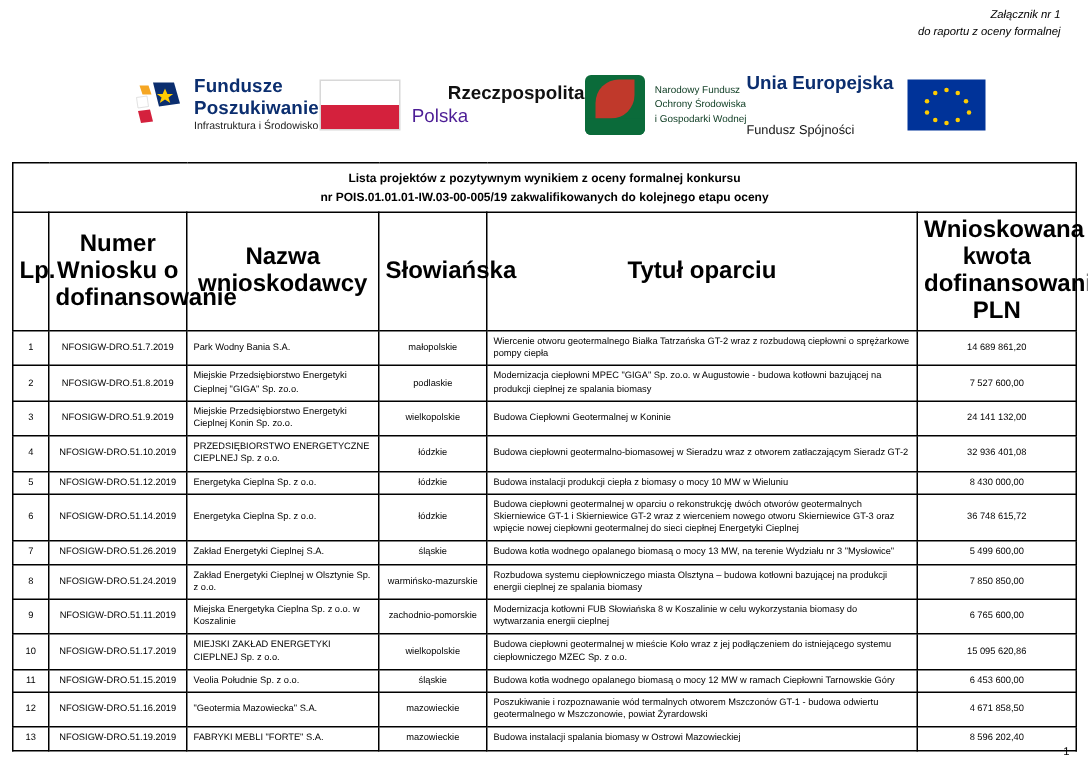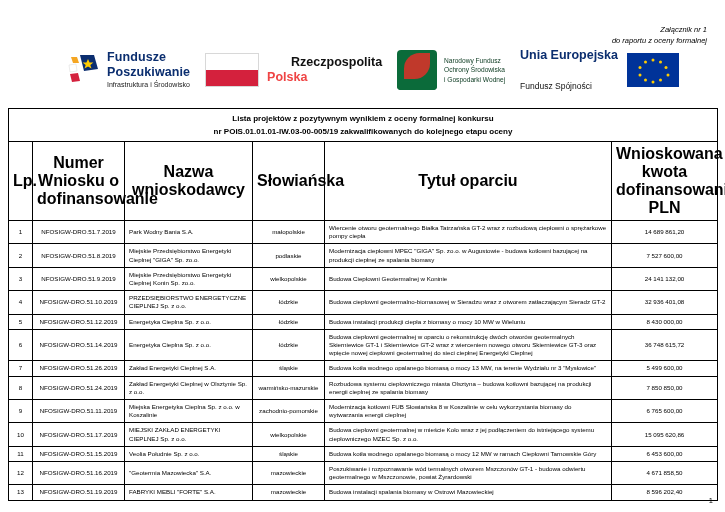--- a/index.html
+++ b/index.html
@@ -12,57 +12,57 @@
   }
   .page {
     position: relative;
     width: 725px; height: 512px;
     overflow: hidden;
   }
   
   .annot {
     position: absolute;
     right: 18px;
-    top: 24px;
+    top: 4px;
     text-align: right;
     font-style: italic;
     font-size: 7.5px;
     line-height: 11px;
     color: #000;
   }
   
   .logos {
     position: absolute;
     left: 0; right: 0;
     top: 44px;
     height: 52px;
     display: flex;
     align-items: center;
-    justify-content: space-between;
+    justify-content: center;
     padding: 0 46px 0 68px;
   }
   .logo { display: flex; align-items: center; }
 
   
   .fe-mark { width: 32px; height: 34px; position: relative; margin-right: 7px; }
   .fe-txt { line-height: 1.16; }
   .fe-txt .l1 { font-size: 12.5px; font-weight: bold; color: #0b2e6f; letter-spacing:.1px;}
   .fe-txt .l2 { font-size: 12.5px; font-weight: bold; color: #0b2e6f; letter-spacing:.1px;}
   .fe-txt .l3 { font-size: 7px; color: #1a1a1a; margin-top: 2px; }
 
   
   .pl-flag {
     width: 54px; height: 34px;
     border: 1px solid #d8d8d8;
     margin-right: 8px;
     background: linear-gradient(to bottom, #ffffff 0 50%, #d4213d 50% 100%);
   }
   .pl-txt { line-height: 1.18; }
   .pl-txt .l1 { font-size: 12.5px; font-weight: bold; color: #111; padding-left: 24px; }
-  .pl-txt .l2 { font-size: 12.5px; font-weight: bold; color: #ef4444; }
+  .pl-txt .l2 { font-size: 12.5px; font-weight: normal; color: #4c1d95; }
 
   
   .nfos-mark {
     width: 40px; height: 40px;
     margin-right: 7px;
     border-radius: 4px;
     background: #0b6b3a;
     position: relative;
     overflow: hidden;
   }

